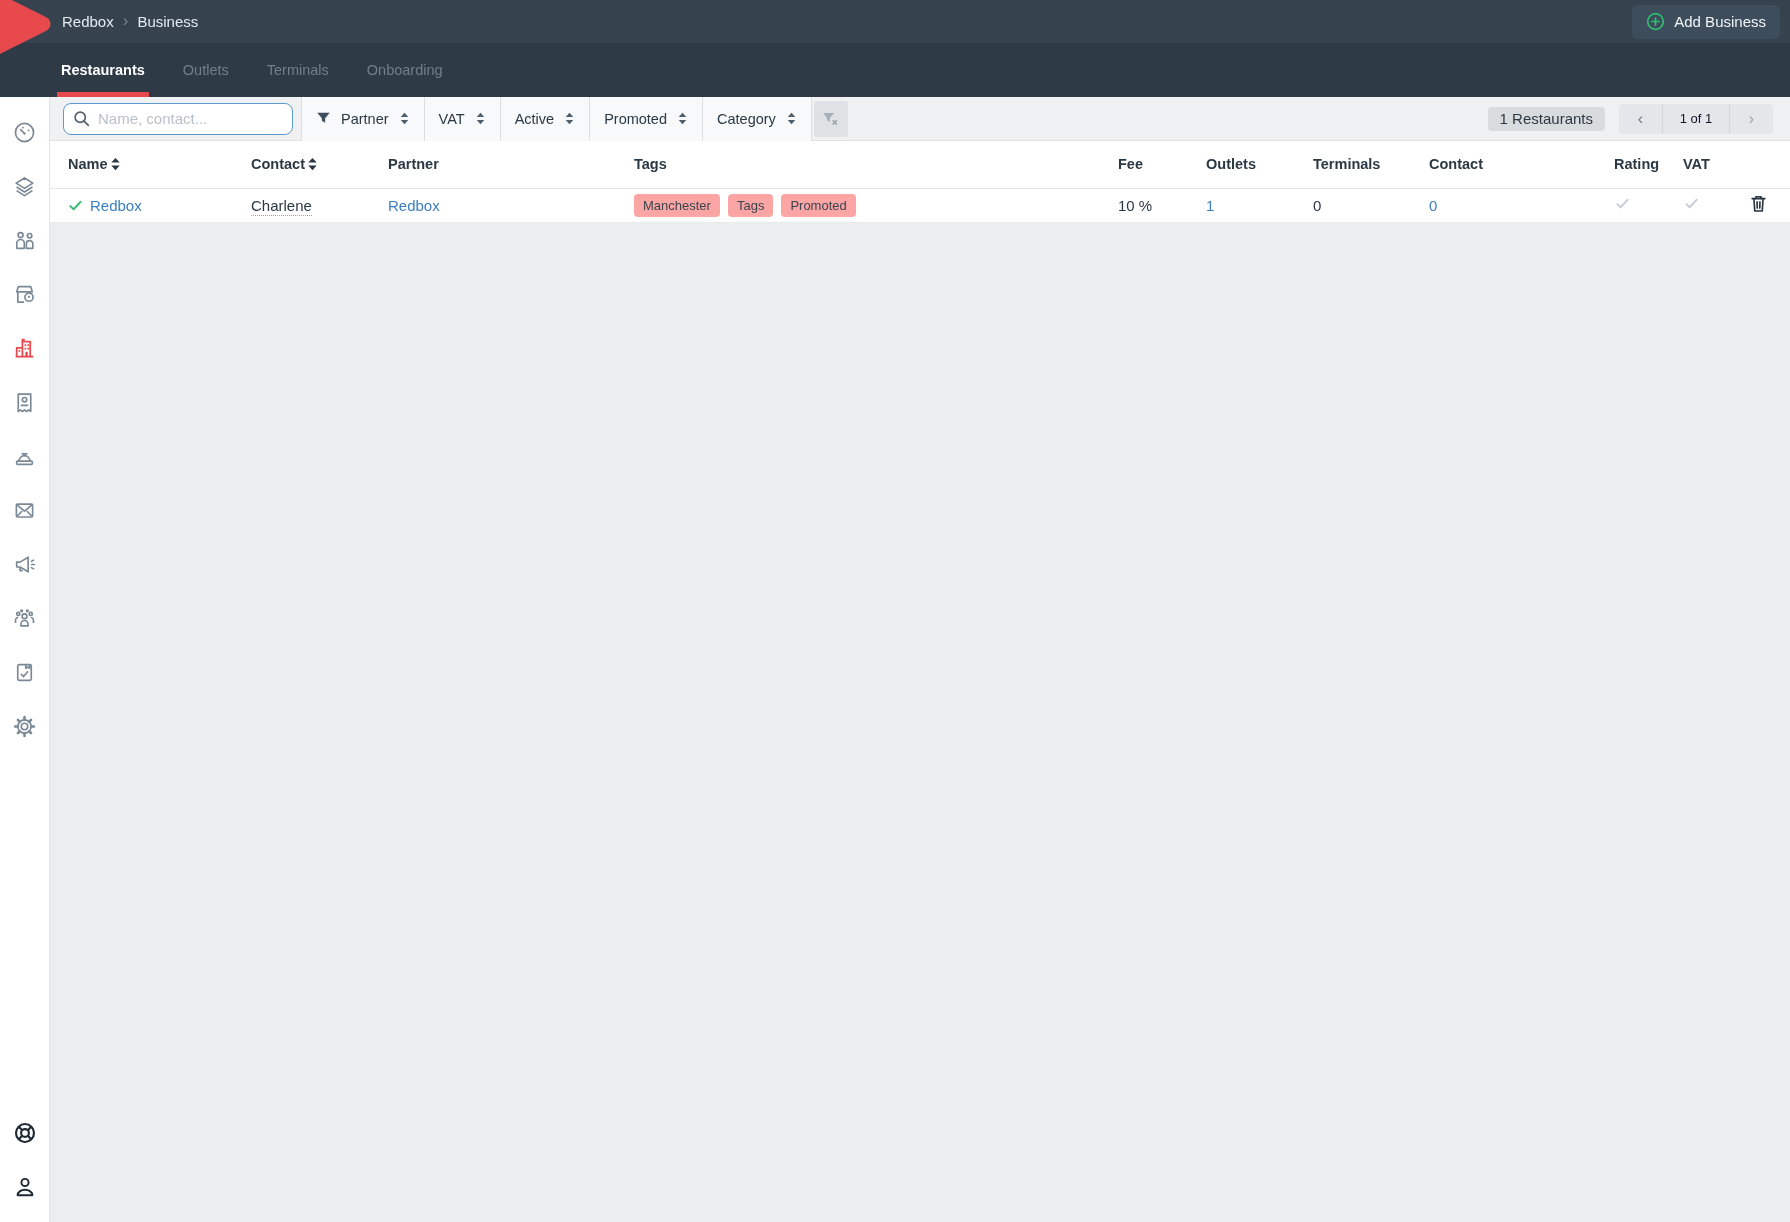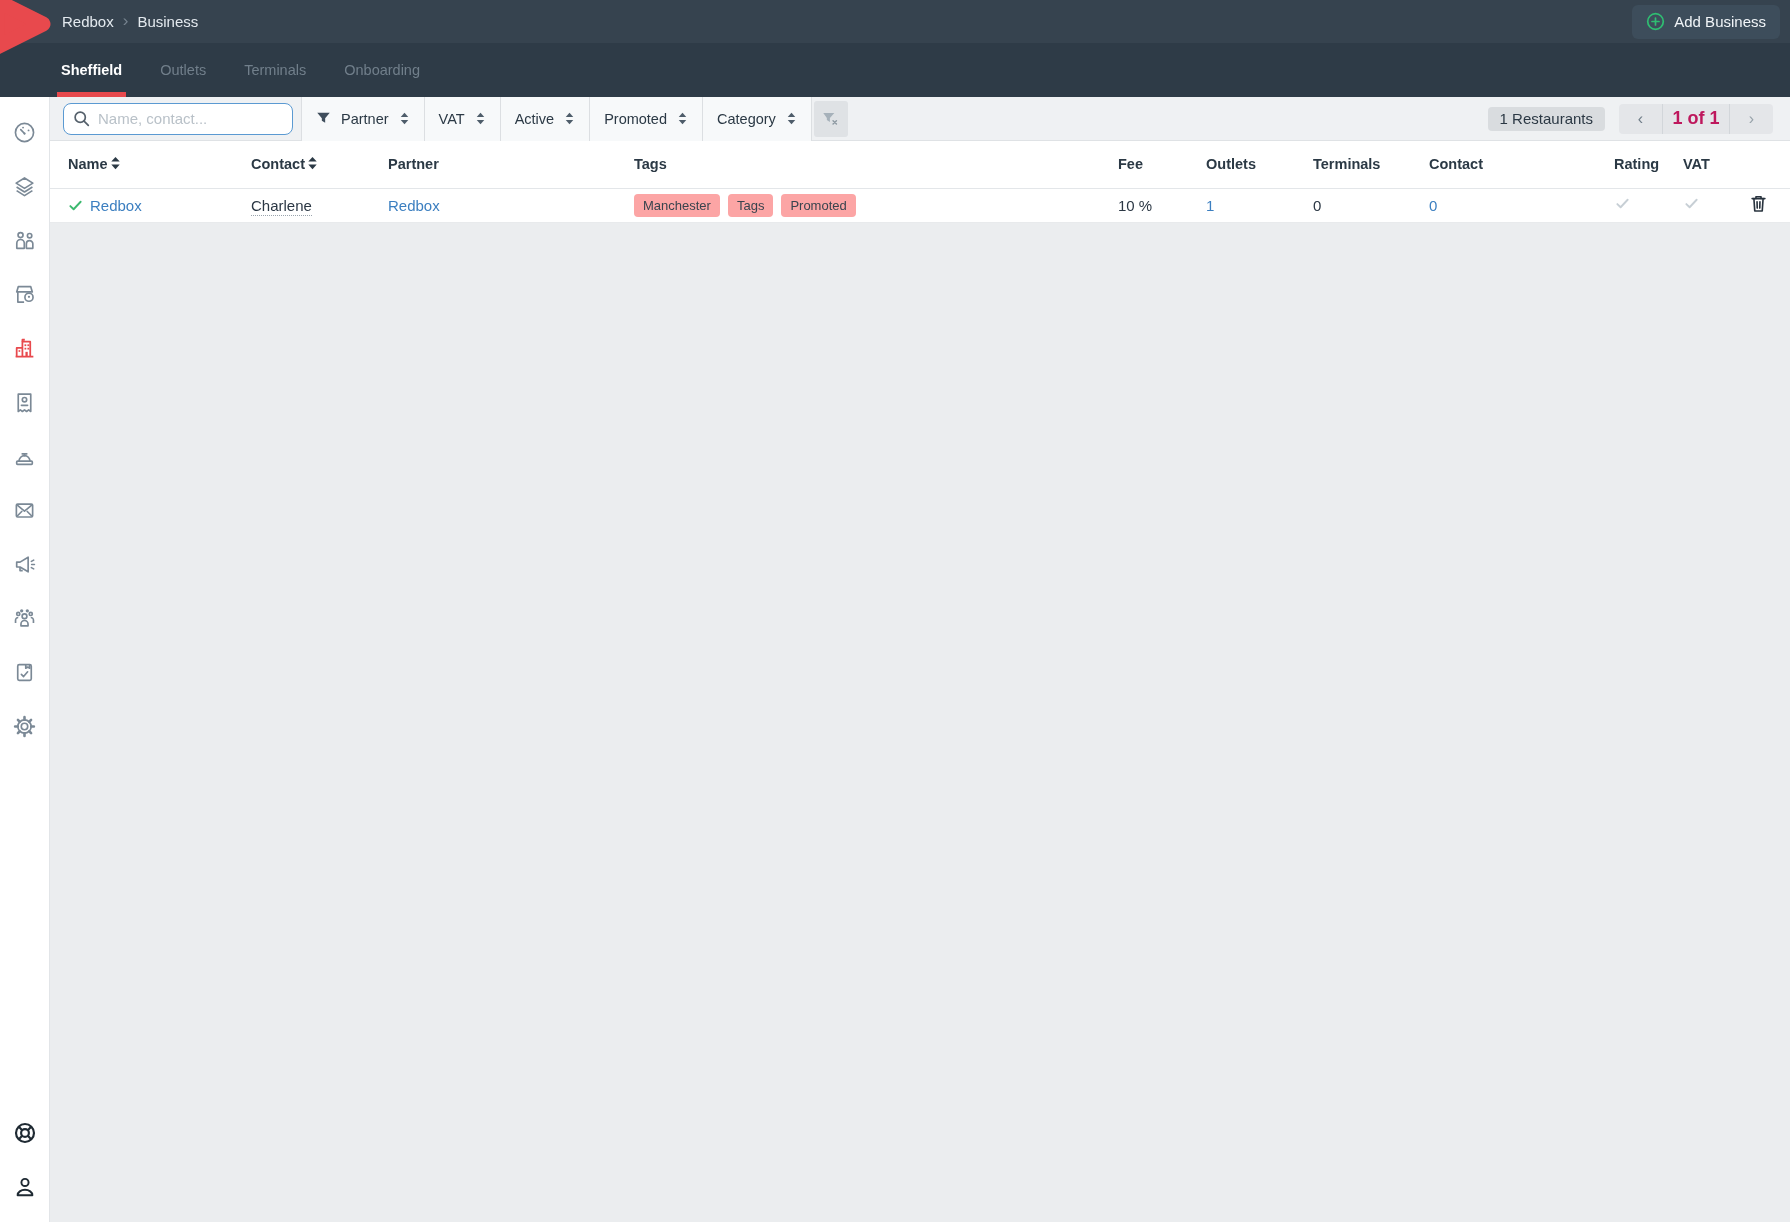--- a/index.html
+++ b/index.html
@@ -92,34 +92,34 @@
     height: 30px; background: #e4e6e9; border-radius: 4px; display: flex;
     align-items: stretch; margin-right: 17px; overflow: hidden;
   }
   .pager-btn {
     width: 44px; border: none; background: transparent; cursor: pointer;
     font-size: 16px; font-family: inherit; display:flex; align-items:center; justify-content:center;
   }
   .pager-prev { color: #6f7d88; border-right: 1px solid #d2d6da; }
   .pager-next { color: #98a3ab; border-left: 1px solid #d2d6da; }
   .pager-label { width: 66px; display:flex; align-items:center; justify-content:center;
-    color: #be185d; font-size: 18px; font-weight: bold; }
+    color: #0f172a; font-size: 13px; }
   
   .table-wrap { background: #ffffff; }
   table { border-collapse: collapse; table-layout: fixed; width: 1740px; }
   thead th {
     height: 47px; text-align: left; vertical-align: middle;
     font-size: 14.5px; font-weight: 700; color: #2b3945;
     border-bottom: 1px solid #e3e6e9;
   }
   tbody td {
     height: 34px; vertical-align: middle; font-size: 15px; color: #2b3744;
     border-bottom: 1px solid #e8eaec;
   }
-  .th-inner { display: flex; gap: 2px; }
+  .th-inner { display: flex; align-items: center; gap: 2px; }
   th.c-name, td.c-name { padding-left: 18px; }
   td.c-name .cell { display: flex; align-items: center; gap: 7px; }
   a.blue-link { color: var(--link, #3c7fc0); text-decoration: none; cursor: pointer; }
   .contact-hint { border-bottom: 1.5px dotted #9aa4ad; padding-bottom: 1px; cursor: help; }
   .tags { display: flex; align-items: center; gap: 8px; }
   .tag-pill {
     background: #fca5a5; border-radius: 4px; padding: 4px 9px;
     font-size: 13px; color: #39444e; white-space: nowrap;
   }
   td.c-rating, th.c-rating, td.c-vat, th.c-vat { padding-left: 4px; }
@@ -140,21 +140,21 @@
       <span class="icon-btn">
         <svg width="19" height="19" viewBox="0 0 20 20">
             <circle cx="10" cy="10" r="8.2" stroke="#2fbe72" stroke-width="1.8" fill="none"></circle>
             <path d="M10 6.3 V13.7 M6.3 10 H13.7" stroke="#2fbe72" stroke-width="1.8" stroke-linecap="round" fill="none"></path>
           </svg>
       </span>
       <span>Add Business</span>
     </button>
   </div>
   <nav class="tabs-bar">
-    <button class="tab active">Sheffield</button>
+    <button class="tab active">Restaurants</button>
     <button class="tab">Outlets</button>
     <button class="tab">Terminals</button>
     <button class="tab">Onboarding</button>
   </nav>
   <div class="logo">
     <svg width="68" height="72" viewBox="0 0 68 72">
       <path d="M8 8 L54 31 L8 54 Z" fill="#e8494d" stroke="#e8494d" stroke-width="15" stroke-linejoin="round"></path>
     </svg>
   </div>
 </header>

